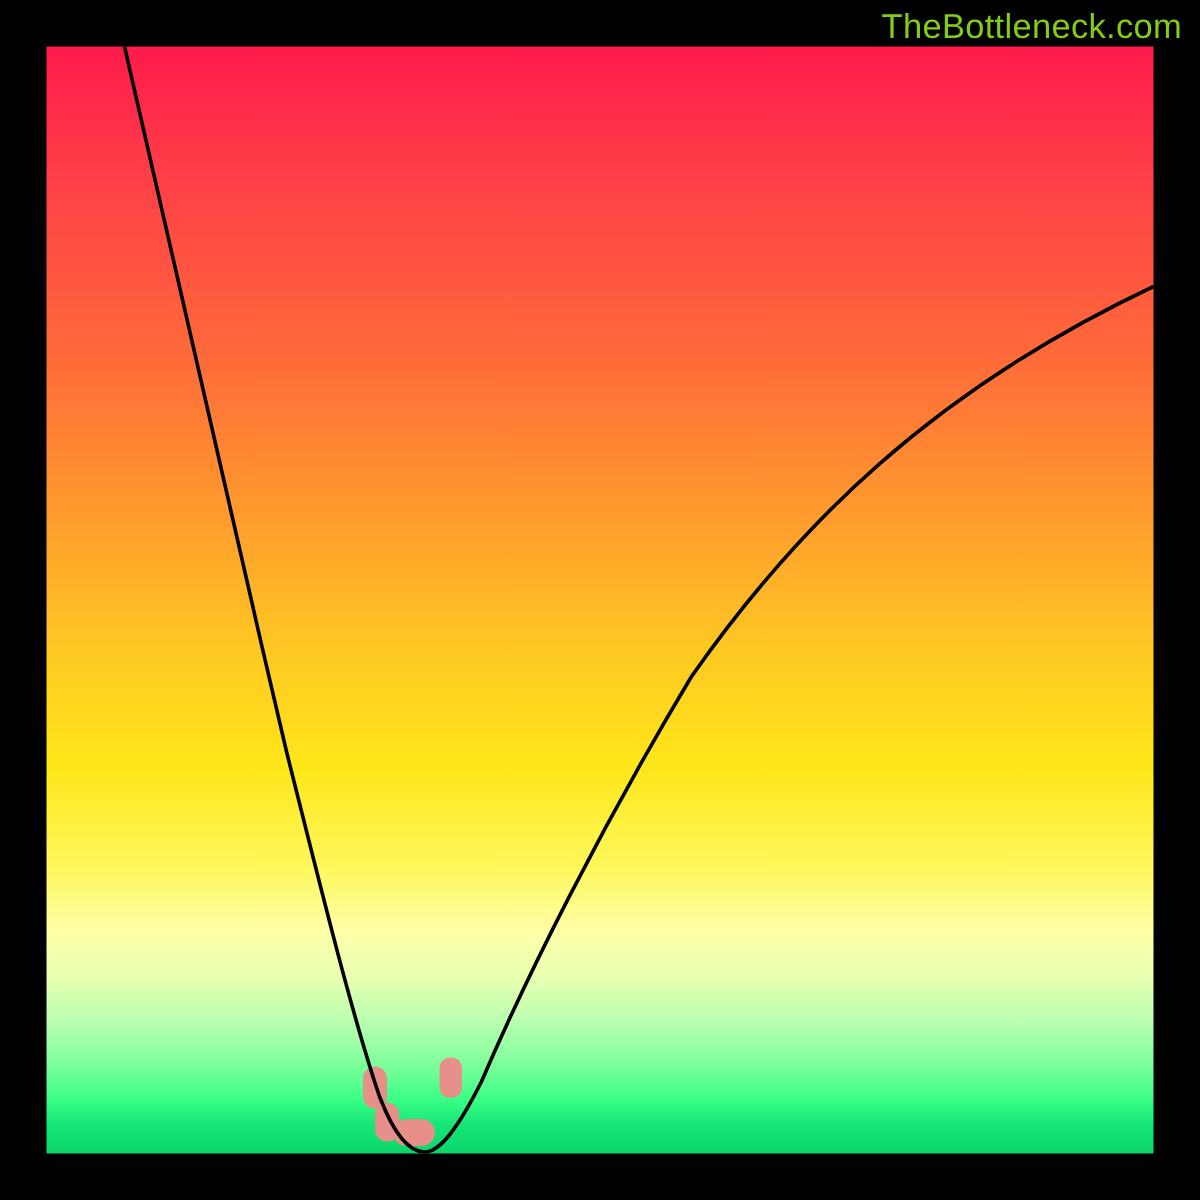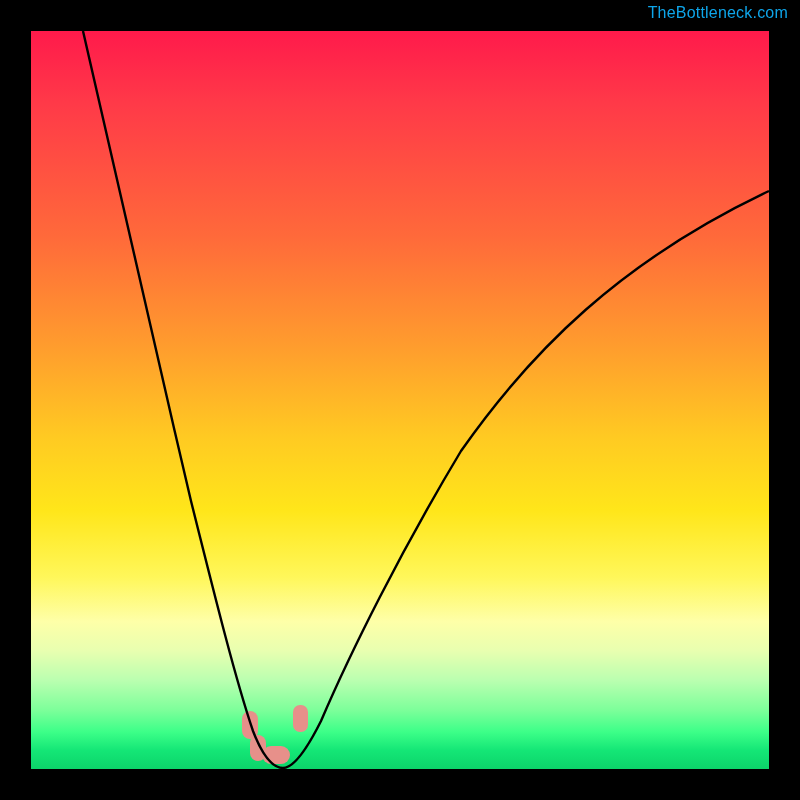--- a/index.html
+++ b/index.html
@@ -39,22 +39,22 @@
       #7dff9a 92%,
       #3cff88 95%,
       #14e676 97.5%,
       #0cd46a 100%
     );
   }
   .watermark {
     position: absolute;
     top: 4px;
     right: 12px;
-    color: #0ea5e9;
-    font-size: 16px;
+    color: #84cc16;
+    font-size: 23px;
     font-weight: 500;
     letter-spacing: 0.2px;
     user-select: none;
   }
   svg.curve {
     position: absolute;
     left: 0; top: 0;
     width: 738px; height: 738px;
     overflow: visible;
   }

